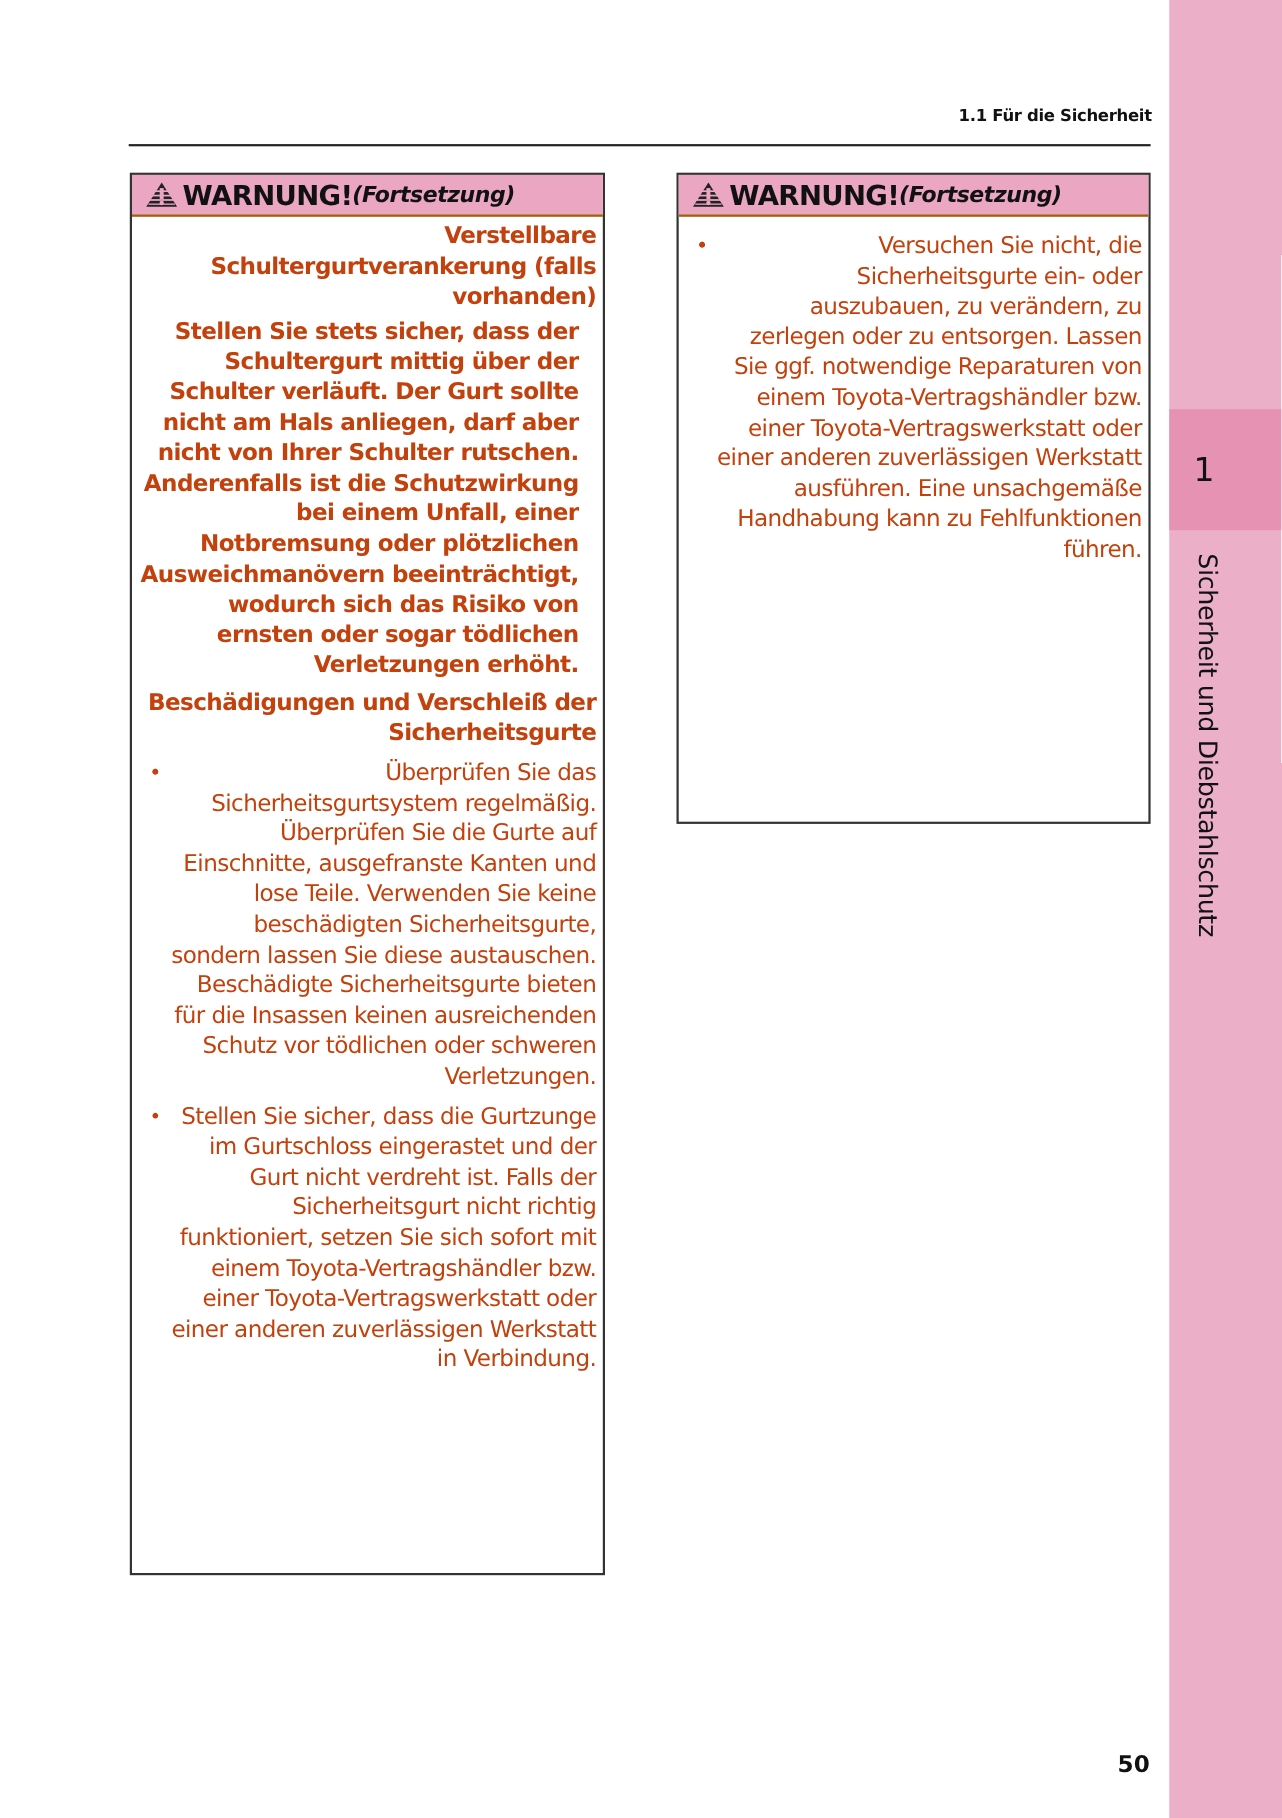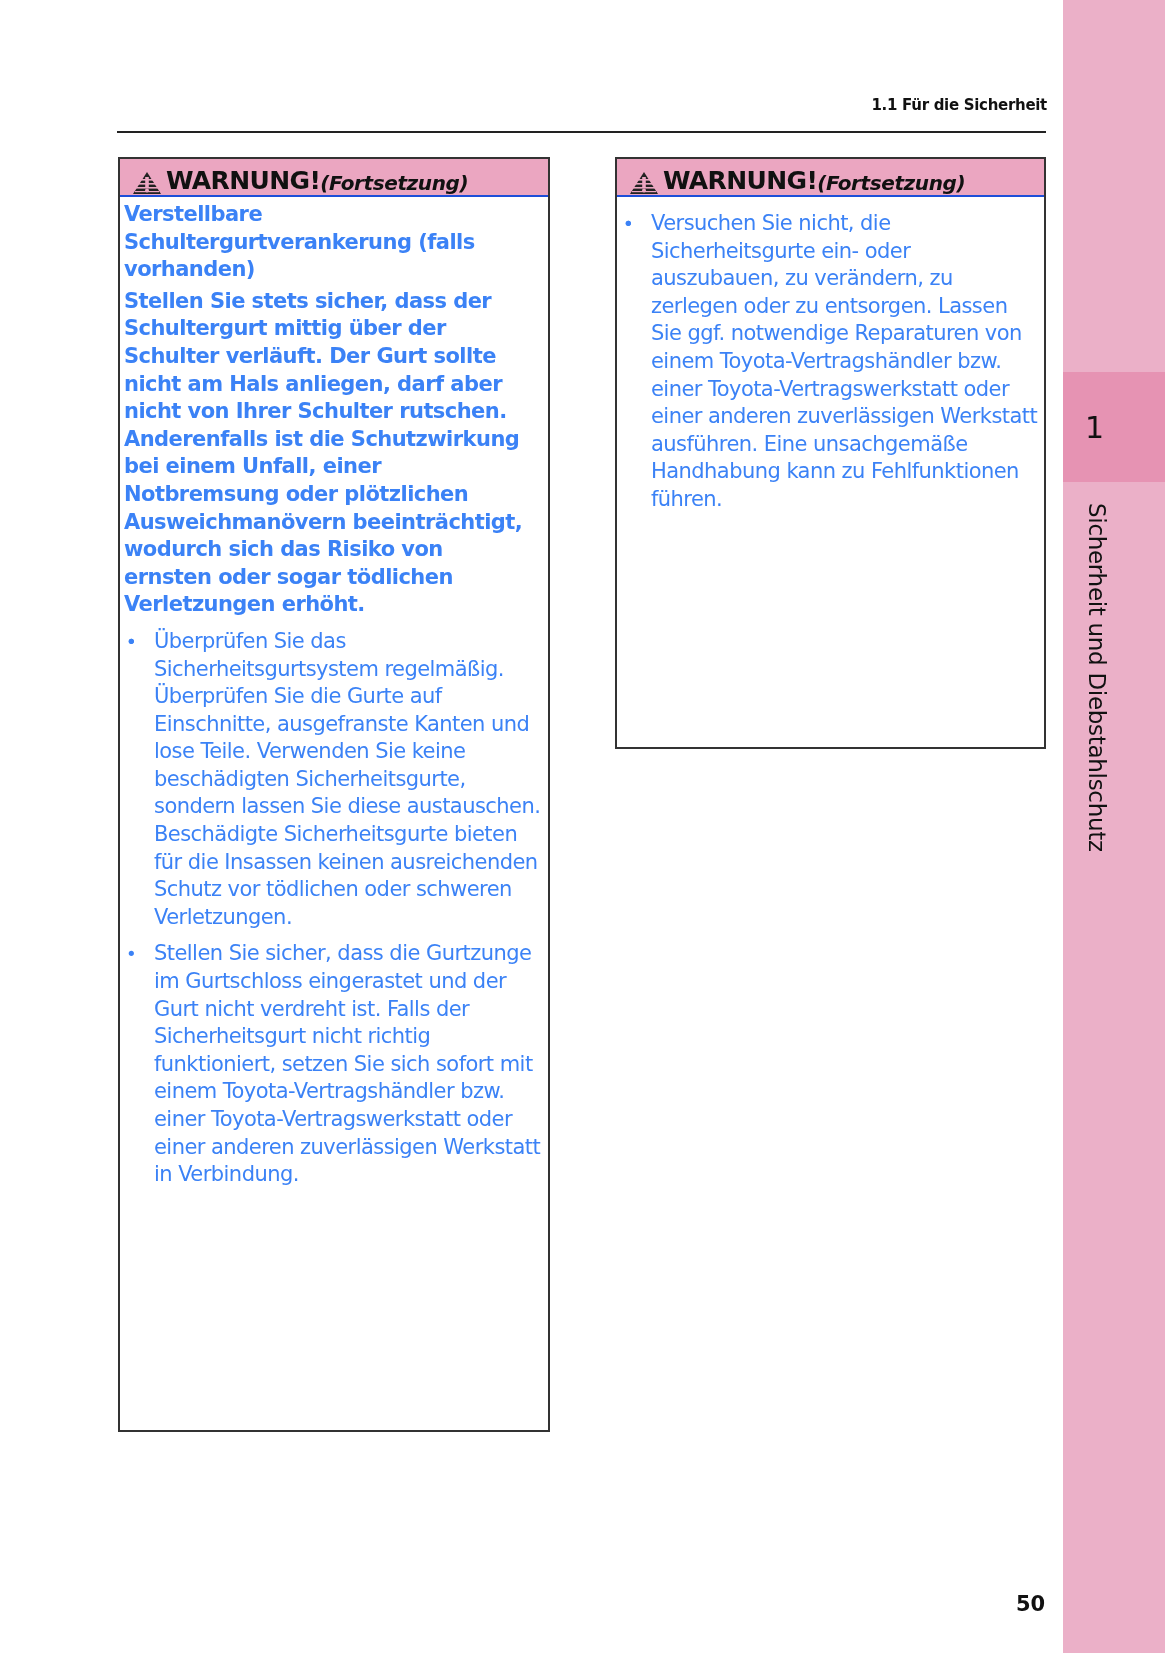--- a/index.html
+++ b/index.html
@@ -37,36 +37,36 @@
     }
     .header-rule {
       position: absolute; left: 117px; top: 131px; width: 929px; height: 2px; background: #222;
     }
     .warn-box {
       position: absolute; border: 2px solid #333; box-sizing: border-box; background: #fff;
     }
     .warn-box.left { left: 118px; top: 157px; width: 432px; height: 1275px; }
     .warn-box.right { left: 615px; top: 157px; width: 431px; height: 592px; }
     .warn-head {
-      height: 36px; background: #eba6c1; border-bottom: 2px solid #1d4ed8;
-      display: flex; align-items: flex-end; padding-left: 12px;
+      height: 36px; background: #eba6c1; border-bottom: 2px solid #a16207;
+      display: flex; align-items: center; padding-left: 12px;
     }
     .warn-icon { width: 30px; height: 24px; margin-right: 4px; display: inline-block; }
     .warn-title {
       font-size: 25px; font-weight: bold; color: #111;
       font-family: "DejaVu Sans", sans-serif; letter-spacing: -0.6px;
     }
     .warn-sub {
       font-size: 20px; font-weight: bold; font-style: italic; color: #111;
       font-family: "DejaVu Sans", sans-serif; letter-spacing: -0.4px;
     }
     .warn-body {
       padding: 4px 6px 0 4px;
       font-family: "DejaVu Sans", sans-serif;
-      font-size: 21px; line-height: 27.6px; color: #3b82f6; letter-spacing: -0.55px;
+      font-size: 21px; line-height: 27.6px; color: #c2410c; letter-spacing: -0.55px; text-align: right;
     }
     .subhead { font-weight: bold; margin: 0; }
     .para { margin: 4px 16px 6px 0; font-weight: bold; }
     .bullets { list-style: none; margin: 0; padding: 0; }
     .bullets li {
       position: relative; padding-left: 30px; margin: 0 0 9px 0;
     }
     .bullets li .dot {
       position: absolute; left: 2px; top: 0; width: 20px; font-size: 18px;
     }
@@ -102,20 +102,21 @@
       <rect x="3" y="20" width="24" height="1.2" fill="#eba6c1"></rect>
       <rect x="13.2" y="6" width="3.6" height="10" fill="#eba6c1"></rect>
       <circle cx="15" cy="19.5" r="2" fill="#eba6c1"></circle>
     </svg>
     <span class="warn-title">WARNUNG!</span>
     <span class="warn-sub">(Fortsetzung)</span>
   </div>
   <div class="warn-body">
     <p class="subhead">Verstellbare Schultergurtverankerung (falls vorhanden)</p>
     <p class="para">Stellen Sie stets sicher, dass der Schultergurt mittig über der Schulter verläuft. Der Gurt sollte nicht am Hals anliegen, darf aber nicht von Ihrer Schulter rutschen. Anderenfalls ist die Schutzwirkung bei einem Unfall, einer Notbremsung oder plötzlichen Ausweichmanövern beeinträchtigt, wodurch sich das Risiko von ernsten oder sogar tödlichen Verletzungen erhöht.</p>
+    <p class="subhead">Beschädigungen und Verschleiß der Sicherheitsgurte</p>
     <ul class="bullets">
       <li><span class="dot">•</span></li>
       <li><span class="dot">•</span><span>Überprüfen Sie das Sicherheitsgurtsystem regelmäßig. Überprüfen Sie die Gurte auf Einschnitte, ausgefranste Kanten und lose Teile. Verwenden Sie keine beschädigten Sicherheitsgurte, sondern lassen Sie diese austauschen. Beschädigte Sicherheitsgurte bieten für die Insassen keinen ausreichenden Schutz vor tödlichen oder schweren Verletzungen.</span></li>
       <li><span class="dot">•</span><span>Stellen Sie sicher, dass die Gurtzunge im Gurtschloss eingerastet und der Gurt nicht verdreht ist. Falls der Sicherheitsgurt nicht richtig funktioniert, setzen Sie sich sofort mit einem Toyota-Vertragshändler bzw. einer Toyota-Vertragswerkstatt oder einer anderen zuverlässigen Werkstatt in Verbindung.</span></li>
     </ul>
   </div>
 </div>
 
 <div class="warn-box right">
   <div class="warn-head">

